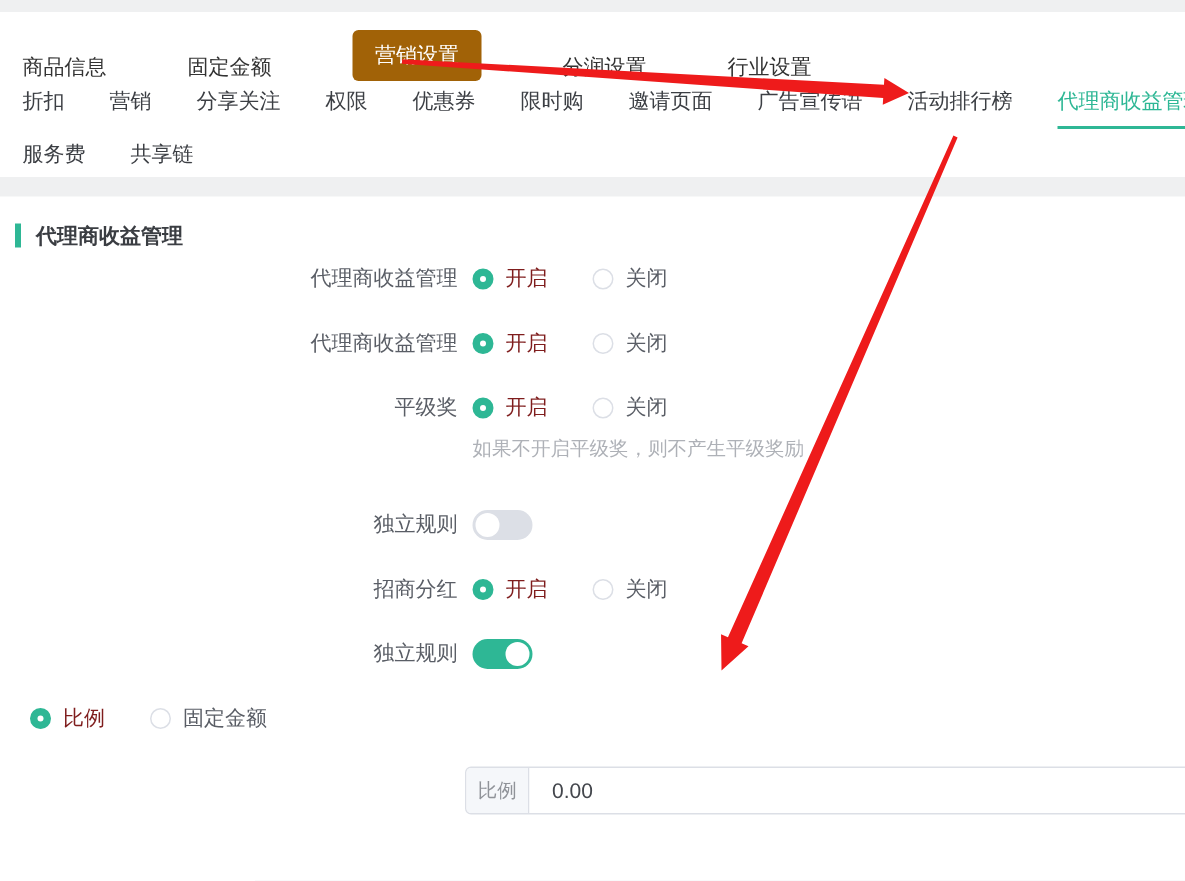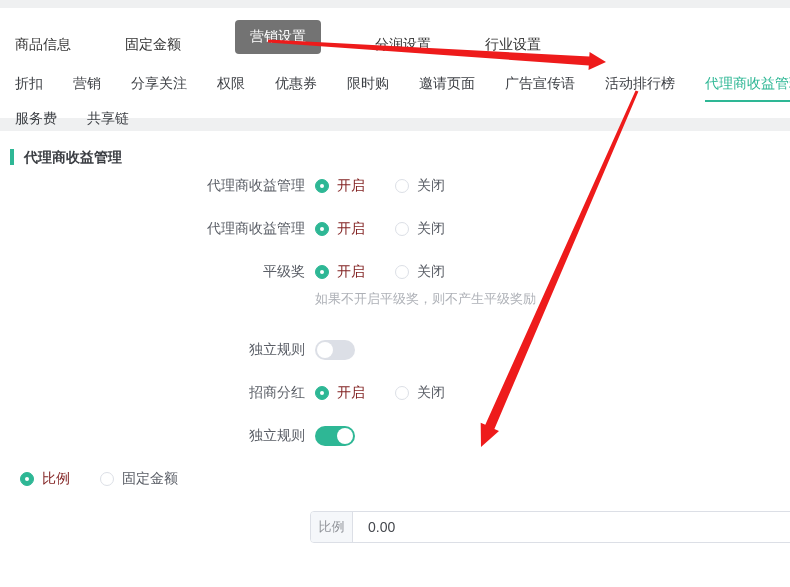--- a/index.html
+++ b/index.html
@@ -10,25 +10,25 @@
     font-size:14px; color:#303133; position:relative;
   }
   .card { position:absolute; left:0; width:790px; background:#fff; }
   .nav-card { top:8px; height:110px; padding:8px 0 0 15px; }
   .content-card { top:131px; height:456px; padding:18px 0 0 10px; overflow:hidden; }
 
   
   .top-tabs { display:flex; align-items:flex-end; height:38px; gap:54px; }
   .top-tab { color:#333; cursor:pointer; white-space:nowrap; }
   .top-tab.btn {
-    background:#737373; color:#fff; padding:8px 15px; border-radius:4px;
-  }
-
-  
-  .sub-tabs { display:flex; align-items:flex-start; margin-top:21px; gap:30px; height:26px; }
+    background:#a16207; color:#fff; padding:8px 15px; border-radius:4px;
+  }
+
+  
+  .sub-tabs { display:flex; align-items:flex-start; margin-top:5px; gap:30px; height:26px; }
   .sub-tabs.row3 { margin-top:9px; height:22px; }
   .sub-tab { color:#3c3f44; cursor:pointer; white-space:nowrap; padding-bottom:7px; }
   .sub-tab.active { color:#2eb795; border-bottom:2px solid #2eb795; }
 
   
   .section-title {
     border-left:4px solid #2eb795; padding-left:10px;
     font-weight:bold; color:#3a3d42; height:16px; line-height:16px;
   }
 

